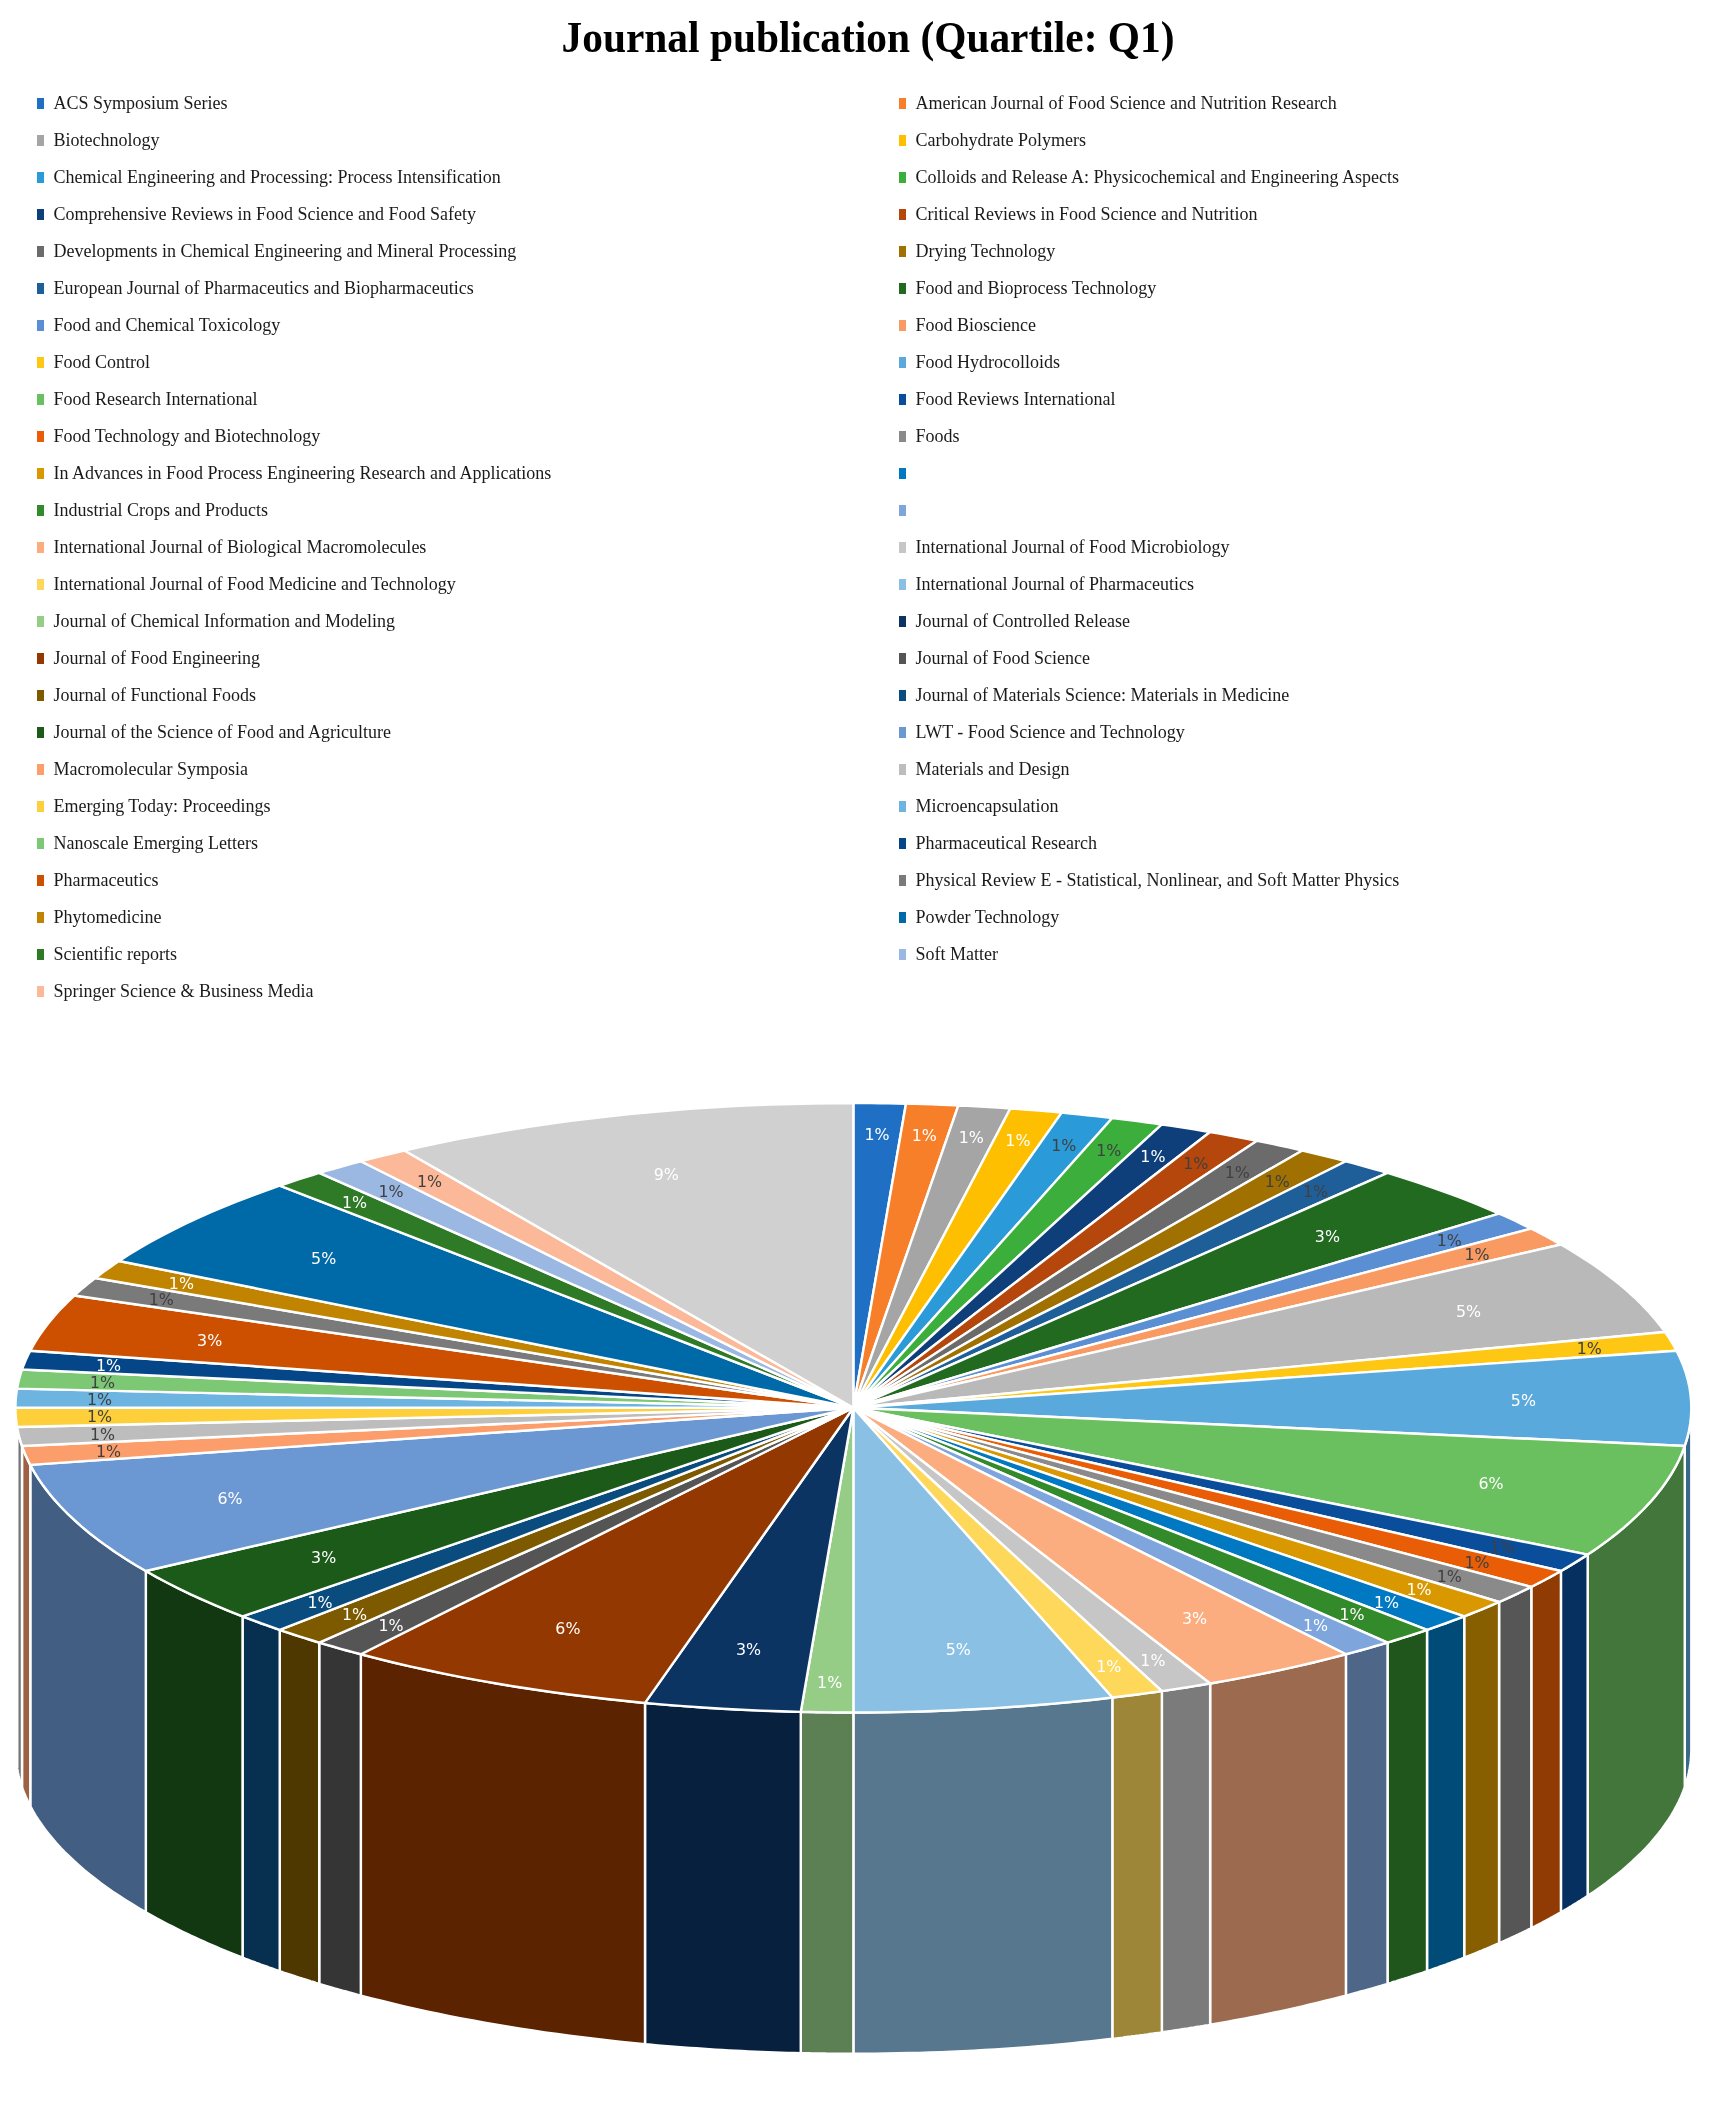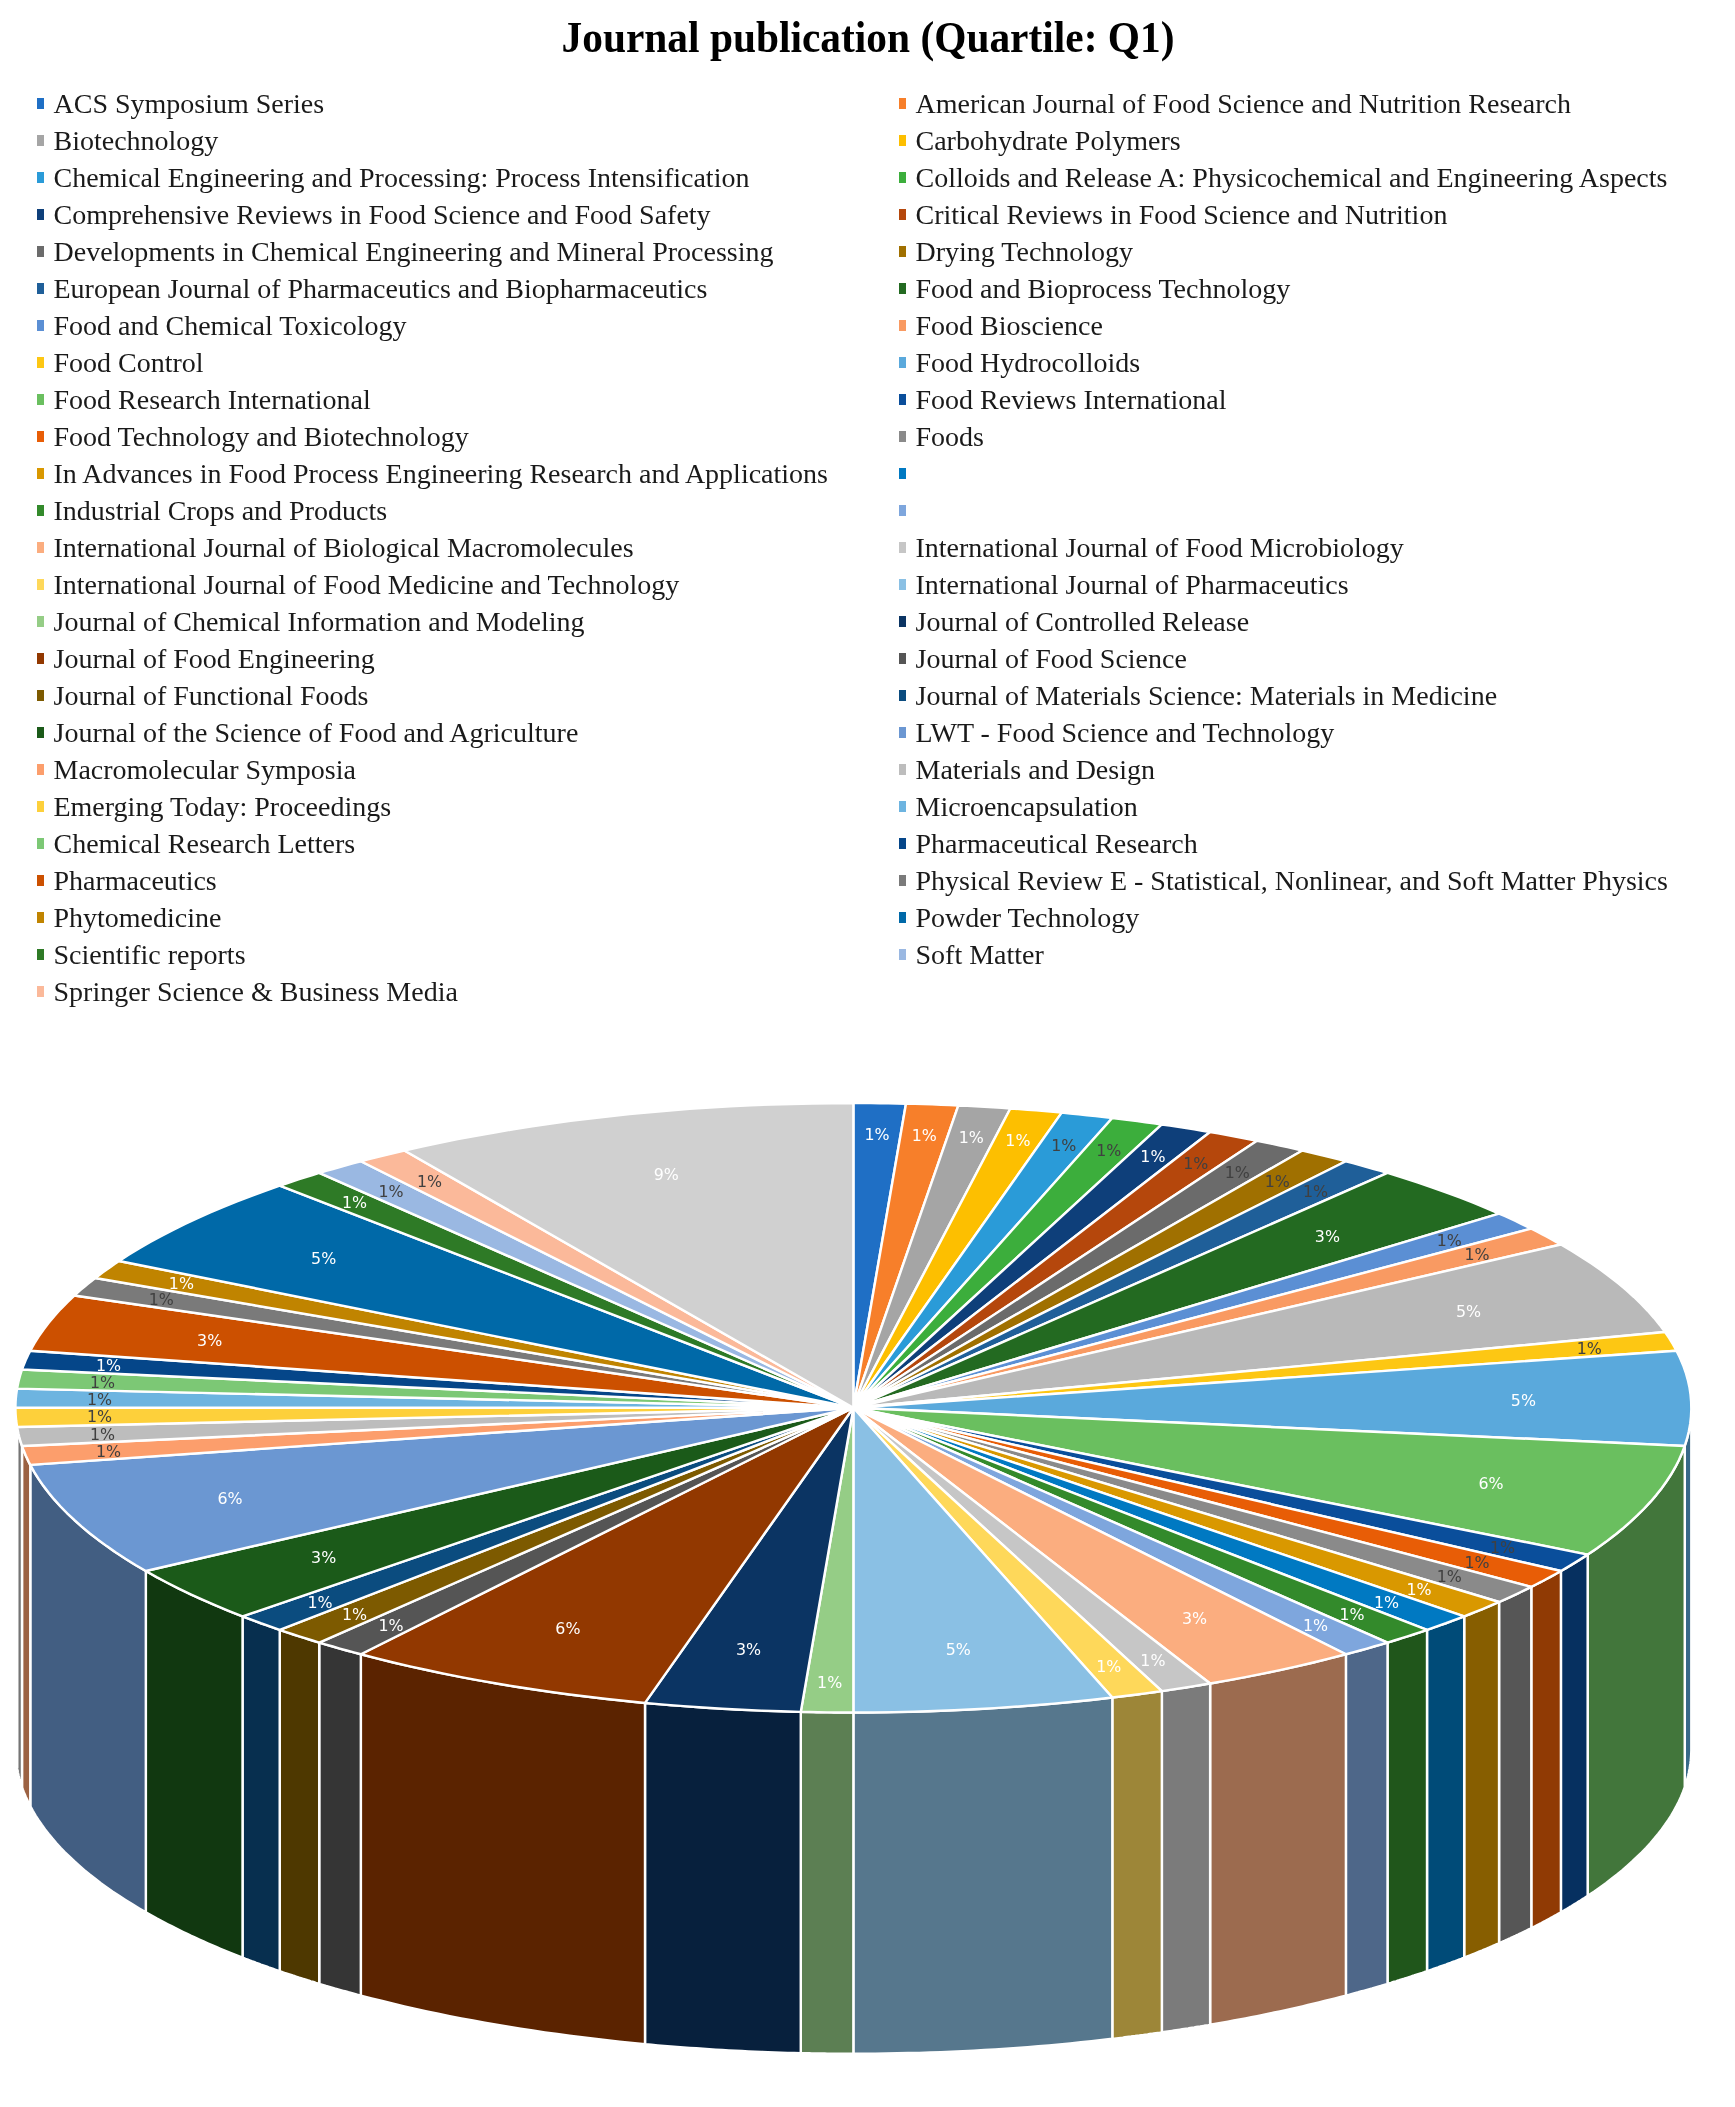--- a/index.html
+++ b/index.html
@@ -1,19 +1,19 @@
 <!DOCTYPE html>
 <html style="font-size:9.8px"><head>
 <meta charset="utf-8">
 <style>
   html, body { margin: 0; padding: 0; background: #ffffff; }
   body { width: 1736px; height: 2108px; position: relative; overflow: hidden; font-family: "Liberation Serif", "DejaVu Serif", serif; }
   .title { position: absolute; left: 0; top: 11px; width: 1736px; text-align: center; font-weight: bold; font-size: 45px; color: #000; letter-spacing: 0px; transform: scaleX(0.92); }
   .legend { position: absolute; left: 37px; top: 85px; width: 1700px; display: grid; grid-template-columns: 862px 838px; grid-auto-rows: 37px; }
-  .leg-item { display: flex; align-items: center; font-size: 28px; color: #1a1a1a; white-space: nowrap; }
+  .leg-item { display: flex; align-items: center; font-size: 18px; color: #1a1a1a; white-space: nowrap; }
   .swatch { width: 6.7px; height: 10.4px; margin-right: 9.8px; flex: 0 0 auto; }
   svg.pie { position: absolute; left: 0; top: 0; }
   .plabel { font-family: "DejaVu Sans", sans-serif; font-size: 26px; }
 </style>
 </head>
 <body>
 
 <div class="title">Journal publication (Quartile: Q1)</div>
 
 <div class="legend" id="legend">
@@ -170,21 +170,21 @@
     <div class="leg-item">
       <span class="swatch" style="background: rgb(253, 208, 59);"></span>
       <span>Emerging Today: Proceedings</span>
     </div>
     <div class="leg-item">
       <span class="swatch" style="background: rgb(109, 180, 224);"></span>
       <span>Microencapsulation</span>
     </div>
     <div class="leg-item">
       <span class="swatch" style="background: rgb(124, 200, 117);"></span>
-      <span>Chemical Research Letters</span>
+      <span>Nanoscale Emerging Letters</span>
     </div>
     <div class="leg-item">
       <span class="swatch" style="background: rgb(5, 70, 137);"></span>
       <span>Pharmaceutical Research</span>
     </div>
     <div class="leg-item">
       <span class="swatch" style="background: rgb(204, 80, 0);"></span>
       <span>Pharmaceutics</span>
     </div>
     <div class="leg-item">

